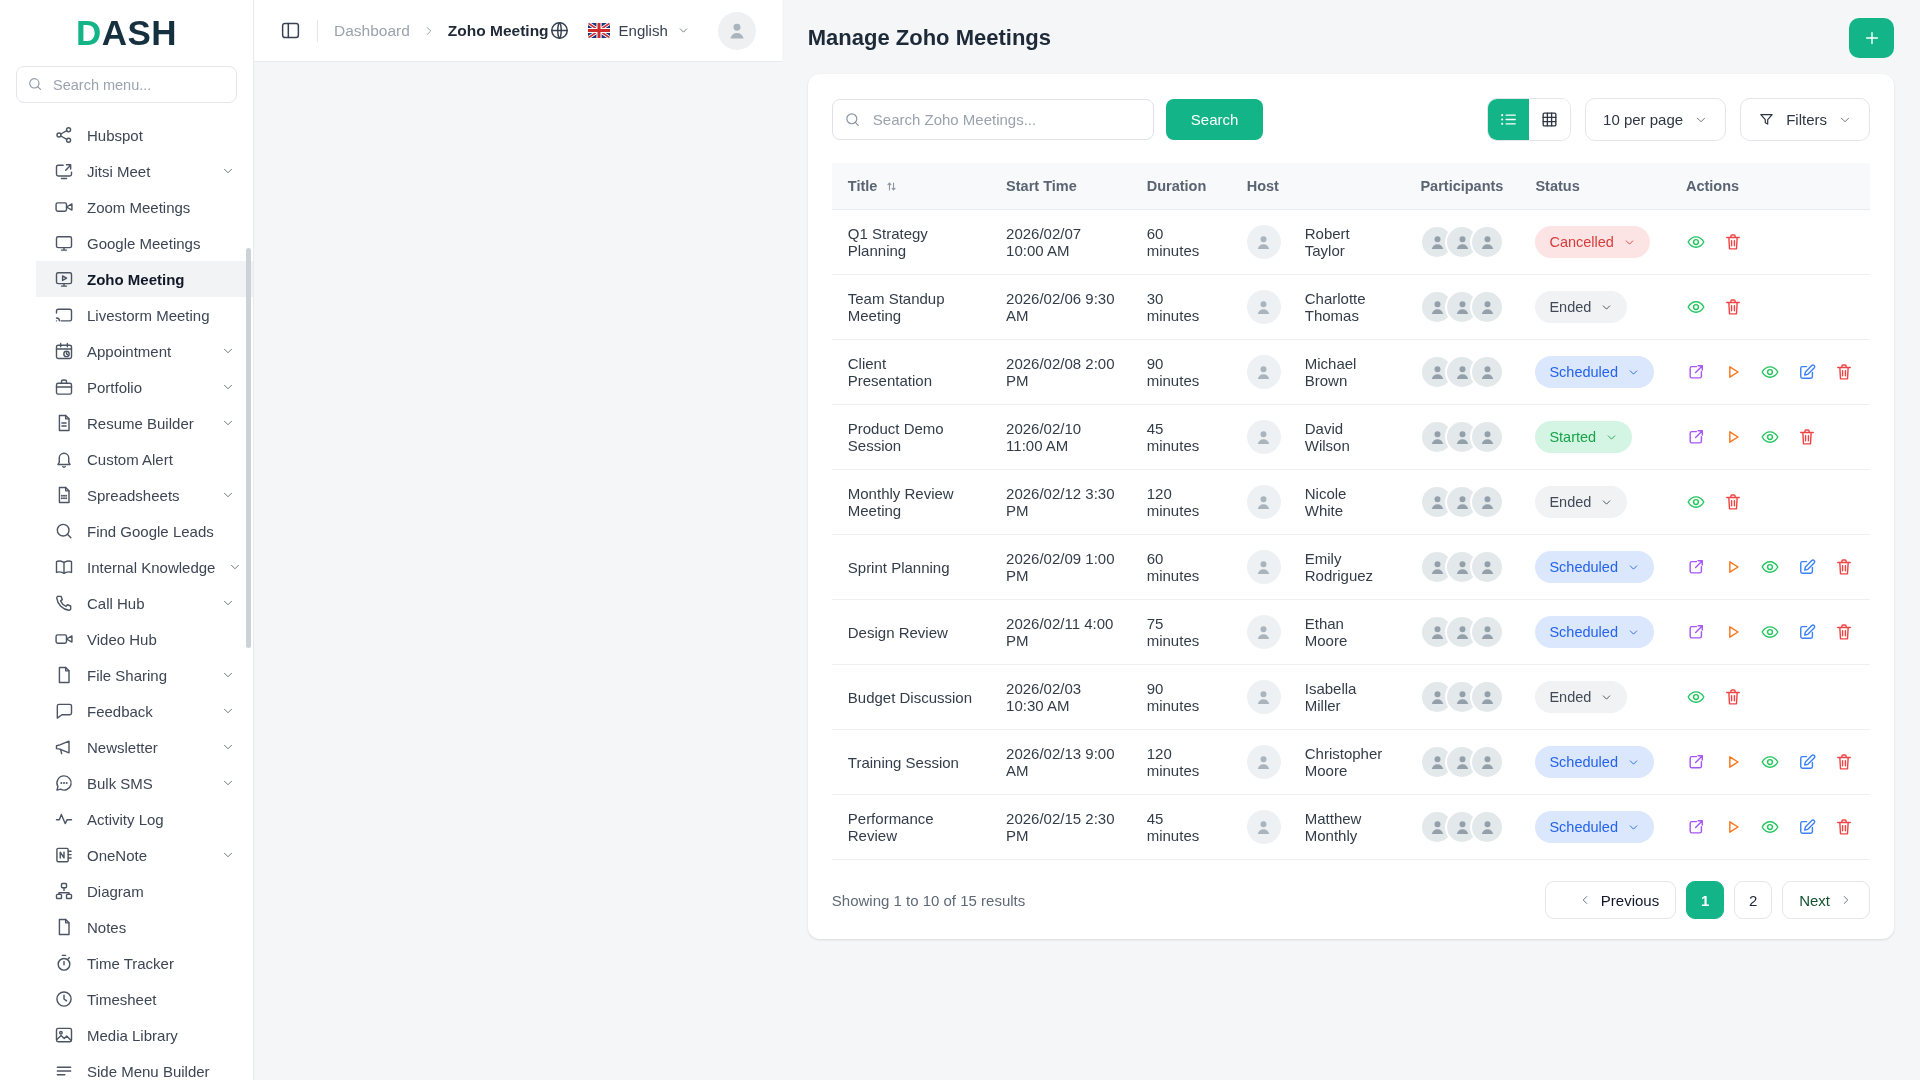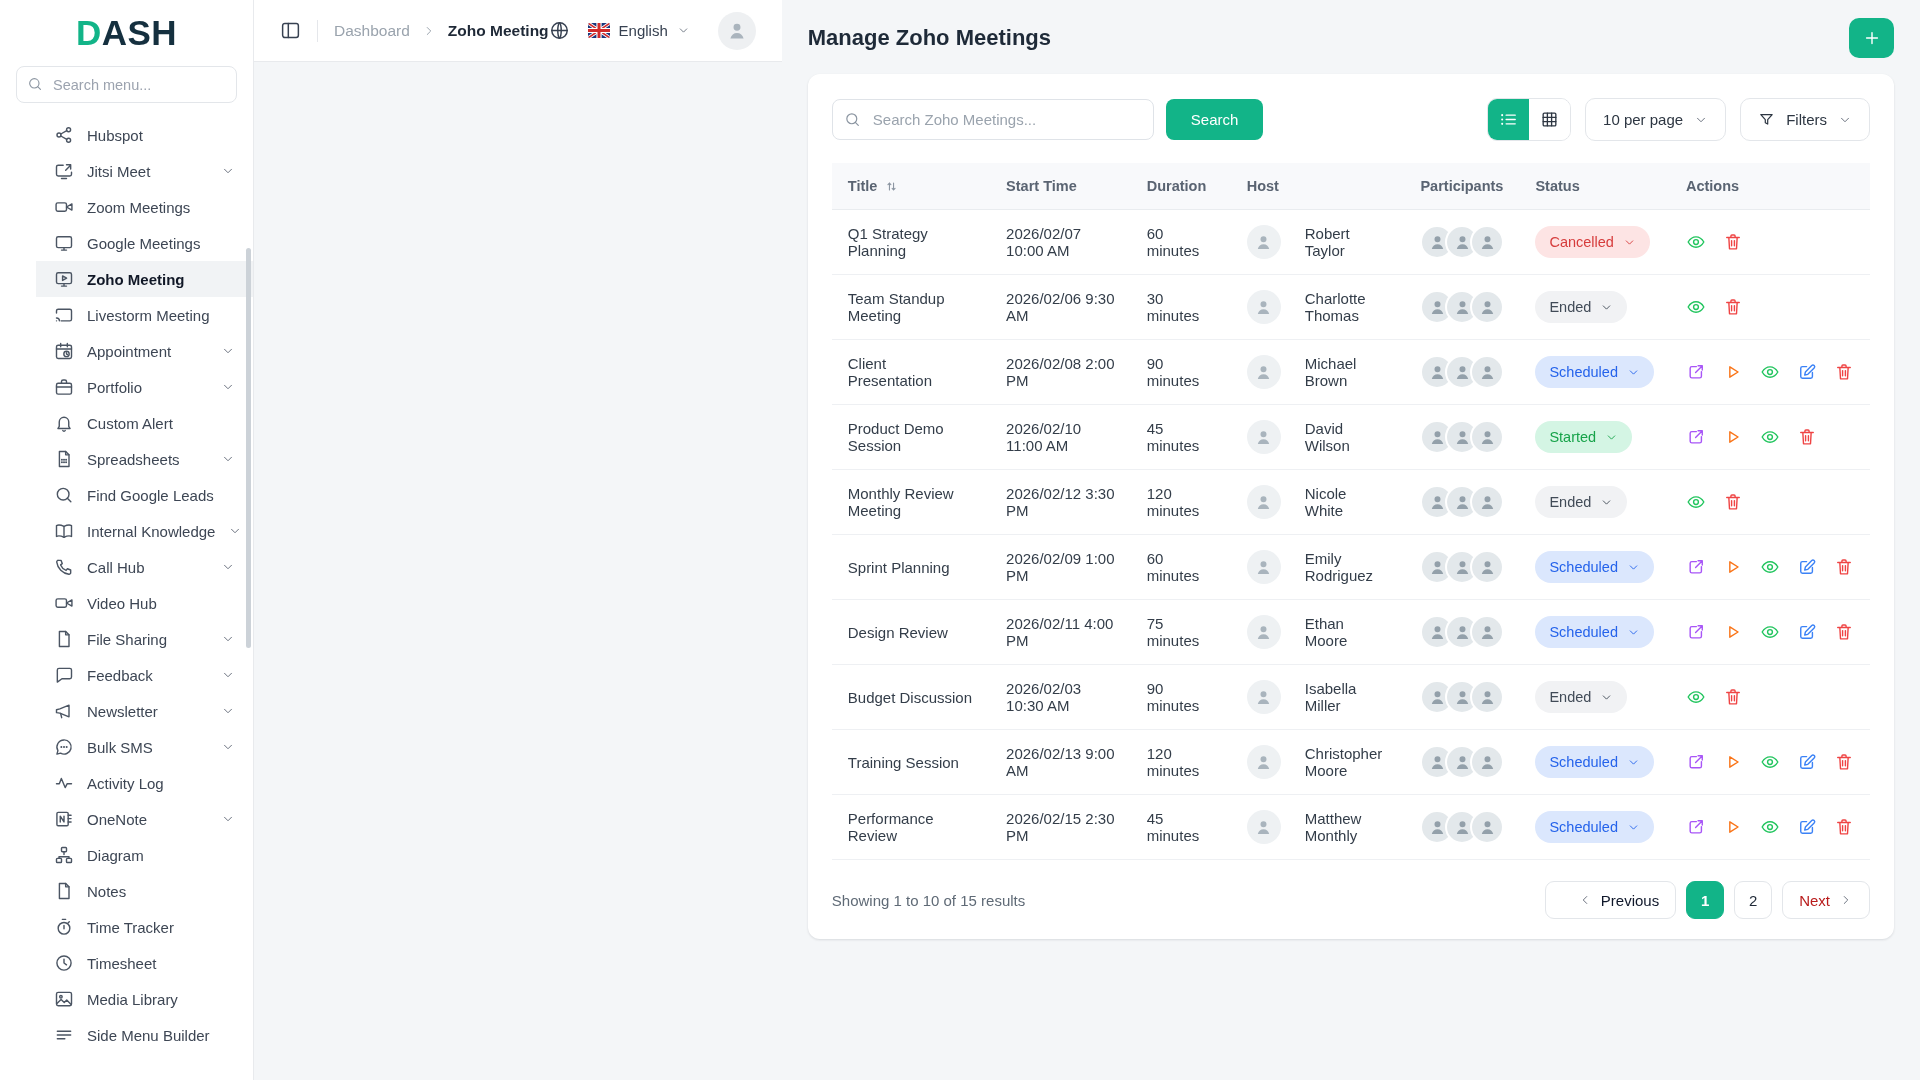--- a/index.html
+++ b/index.html
@@ -109,21 +109,21 @@
                  border-radius:999px; font-size:14.5px; font-weight:500; border:none; }
   .status-pill .chev { width:13px; height:13px; } .status-pill .chev svg { width:13px; height:13px; }
   .actions-cell { display:flex; align-items:center; gap:17px; }
   .action { background:none; border:none; padding:0; display:flex; }
   .action svg { width:20px; height:20px; }
 
   .card-footer { display:flex; align-items:center; justify-content:space-between; padding-top:21px; }
   .summary { color:#5f6a76; font-size:15px; }
   .pagination { display:flex; align-items:center; gap:10px; }
   .pg-btn { height:38px; border:1px solid #e3e6ea; border-radius:9px; background:#fff;
-            display:flex; align-items:center; gap:9px; padding:0 16px; font-size:15px; color:#b91c1c; }
+            display:flex; align-items:center; gap:9px; padding:0 16px; font-size:15px; color:#14532d; }
   .pg-btn .chev { width:14px; height:14px; color:#6b7280; } .pg-btn .chev svg { width:14px; height:14px; }
   .pg-btn.prev { color:#0f172a;padding-left:32px; }
   .pg-num { width:38px; height:38px; padding:0; justify-content:center; display:flex; align-items:center;
             border:1px solid #e3e6ea; border-radius:9px; background:#fff; font-size:15px; color:#1f2937; }
   .pg-num.active { background:#12b488; border-color:#12b488; color:#fff; font-weight:600; }
 </style>
 </head>
 <body>
 
 <div class="app">
@@ -222,20 +222,34 @@
           </span>
         </div>
         <div class="side-item">
           <span class="ic">
             <svg viewBox="0 0 24 24" fill="none" stroke="currentColor" stroke-width="1.7" stroke-linecap="round" stroke-linejoin="round">
               <rect x="3" y="7.5" width="18" height="13" rx="2"></rect>
               <path d="M9 7.5v-2a2 2 0 012-2h2a2 2 0 012 2v2M3 12h18"></path>
             </svg>
           </span>
           <span class="lbl">Portfolio</span>
+          <span class="chev">
+            <svg viewBox="0 0 24 24" fill="none" stroke="currentColor" stroke-width="1.7" stroke-linecap="round" stroke-linejoin="round">
+              <path d="M6 9l6 6 6-6"></path>
+            </svg>
+          </span>
+        </div>
+        <div class="side-item">
+          <span class="ic">
+            <svg viewBox="0 0 24 24" fill="none" stroke="currentColor" stroke-width="1.7" stroke-linecap="round" stroke-linejoin="round">
+              <path d="M6.5 3h7.5l4 4v14H6.5z"></path>
+              <path d="M14 3v4h4M9.5 12h5M9.5 15.5h5"></path>
+            </svg>
+          </span>
+          <span class="lbl">Resume Builder</span>
           <span class="chev">
             <svg viewBox="0 0 24 24" fill="none" stroke="currentColor" stroke-width="1.7" stroke-linecap="round" stroke-linejoin="round">
               <path d="M6 9l6 6 6-6"></path>
             </svg>
           </span>
         </div>
         <div class="side-item">
           <span class="ic">
             <svg viewBox="0 0 24 24" fill="none" stroke="currentColor" stroke-width="1.7" stroke-linecap="round" stroke-linejoin="round">
               <path d="M6.3 16v-5.2a5.7 5.7 0 1111.4 0V16l1.6 2.6H4.7z"></path>

